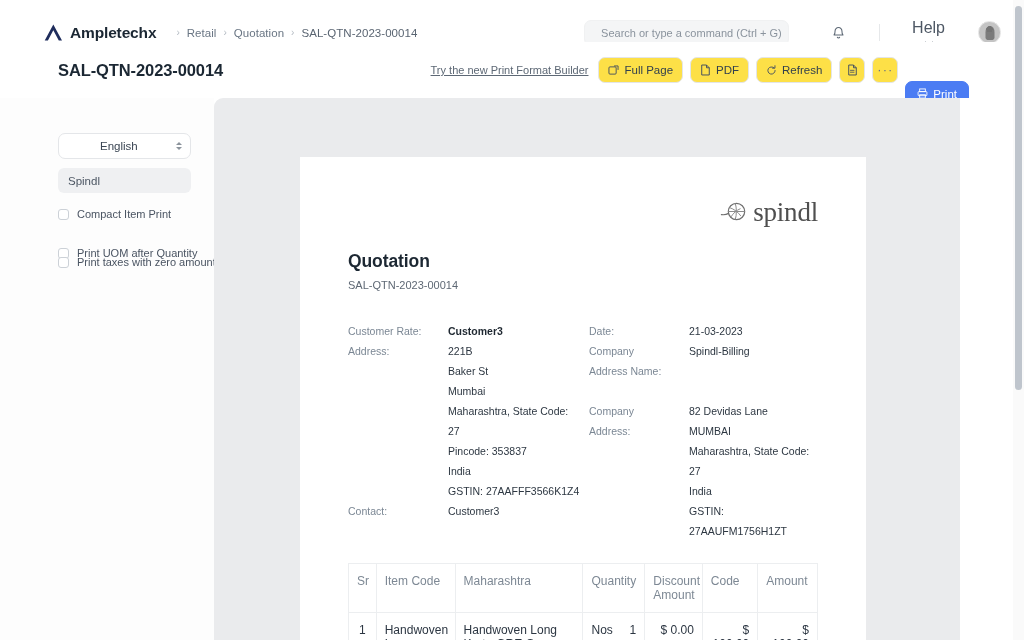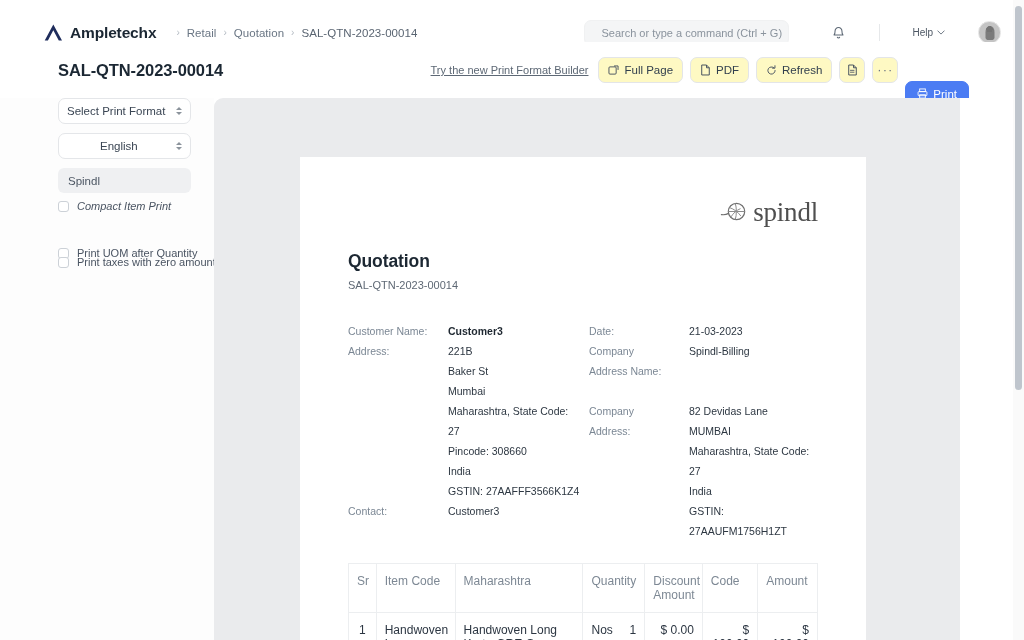--- a/index.html
+++ b/index.html
@@ -51,21 +51,21 @@
     display: flex; align-items: center; padding: 0 9px; gap: 7px;
   }
   .searchbox .ph { font-size: 11px; color: #8a939d; white-space: nowrap; }
   .bell-btn {
     width: 30px; height: 28px; display: flex;
     align-items: center; justify-content: center; margin-left: 16px;
   }
   .divider-v { width: 1px; height: 17px; background: #e6e8ea; margin: 0 8px; }
   .help {
     display: flex; align-items: center; gap: 4px;
-    font-size: 10px; color: #4d5764; padding: 0 6px;
+    font-size: 16px; color: #4d5764; padding: 0 6px; flex-direction: column;
   }
   .avatar {
     width: 23px; height: 23px; border-radius: 50%;
     margin-left: 9px;
     background: radial-gradient(circle at 50% 34%, #8d8d8d 0 18%, #c4c4c4 19% 100%);
     border: 1px solid #e2e2e2;
     overflow: hidden; position: relative;
   }
   .avatar::after {
     content: ""; position: absolute; left: 50%; top: 20%;
@@ -84,21 +84,21 @@
     margin-left: 58px; font-size: 16.5px; font-weight: 700;
     color: #1b2733; letter-spacing: -0.1px;
   }
   .toolbar {
     margin-left: auto; margin-right: 44px;
     display: flex; align-items: center; gap: 7px;
   }
   .hint { font-size: 11px; color: #5d6875; margin-right: 3px; white-space: nowrap; text-decoration: underline;}
   .btn {
     height: 26px; border-radius: 7px;
-    border: 1px solid #e3e5e8; background: #fef9c3;
+    border: 1px solid #e3e5e8; background: #fde047;
     display: flex; align-items: center; gap: 5px;
     padding: 0 9px; font-size: 11.5px; color: #32404e;
     white-space: nowrap; cursor: pointer;
   }
   .btn.icon-only { padding: 0 6px; width: 26px; justify-content: center; }
   .btn.primary {
     background: #4b7cf3; border-color: #4b7cf3; color: #fff;
     font-weight: 500; padding: 0 11px; margin-top: 47px;
   }
   .dots { letter-spacing: 1px; font-size: 13px; color: #6b7480; line-height: 8px;}
@@ -130,21 +130,21 @@
     position: absolute; top: 70px; left: 58px;
     width: 133px; height: 25px; border-radius: 6px;
     background: #eff0f2; display: flex; align-items: center;
     padding: 0 10px; font-size: 11.5px; color: #4c5663;
   }
   .check-row {
     position: absolute; left: 58px;
     display: flex; align-items: center; gap: 8px;
     font-size: 11px; color: #4a5462; white-space: nowrap;
   }
-  .check-row.c1 { top: 102px; font-style: italic; }
+  .check-row.c1 { top: 110px; }
   .check-row.c2 { top: 132px; margin-top: 17px; }
   .check-row.c3 { top: 158px; }
   .cbox {
     width: 11px; height: 11px; border: 1px solid #ccd1d7;
     border-radius: 3px; background: #fff; flex: none;
   }
 
   
   .preview {
     position: absolute; left: 214px; top: 0;
@@ -312,27 +312,20 @@
         <rect x="3.4" y="8.6" width="7.2" height="4.2" fill="none" stroke="#ffffff" stroke-width="1.15"></rect>
       </svg>
       <span>Print</span>
     </div>
   </div>
 </div>
 
 <div class="content">
 
   <div class="side">
-    <div class="field f1">
-      <span>Select Print Format</span>
-      <span class="stepper">
-          <i class="up"></i>
-          <i class="dn"></i>
-        </span>
-    </div>
     <div class="field f2">
       <span>English</span>
       <span class="stepper">
           <i class="up"></i>
           <i class="dn"></i>
         </span>
     </div>
     <div class="pill">
       <span>Spindl</span>
     </div>
@@ -368,39 +361,39 @@
         </div>
       </div>
 
       <div class="doc-title">Quotation</div>
       <div class="doc-sub">SAL-QTN-2023-00014</div>
 
       <div class="meta">
 
         <div class="meta-col left">
           <div class="col-a">
-            <div class="lbl">Customer Name:</div>
+            <div class="lbl">Customer Rate:</div>
             <div class="lbl">Address:</div>
             <div class="gap-block"></div>
             <div class="gap-block"></div>
             <div class="gap-block"></div>
             <div class="gap-block"></div>
             <div class="gap-block"></div>
             <div class="gap-block"></div>
             <div class="gap-block"></div>
             <div class="lbl">Contact:</div>
           </div>
           <div class="col-b">
             <div class="val bold">Customer3</div>
             <div class="val">221B</div>
             <div class="val">Baker St</div>
             <div class="val">Mumbai</div>
             <div class="val">Maharashtra, State Code:</div>
             <div class="val">27</div>
-            <div class="val">Pincode: 308660</div>
+            <div class="val">Pincode: 353837</div>
             <div class="val">India</div>
             <div class="val">GSTIN: 27AAFFF3566K1Z4</div>
             <div class="val">Customer3</div>
           </div>
         </div>
 
         <div class="meta-col right">
           <div class="col-a">
             <div class="lbl">Date:</div>
             <div class="lbl">Company</div>

